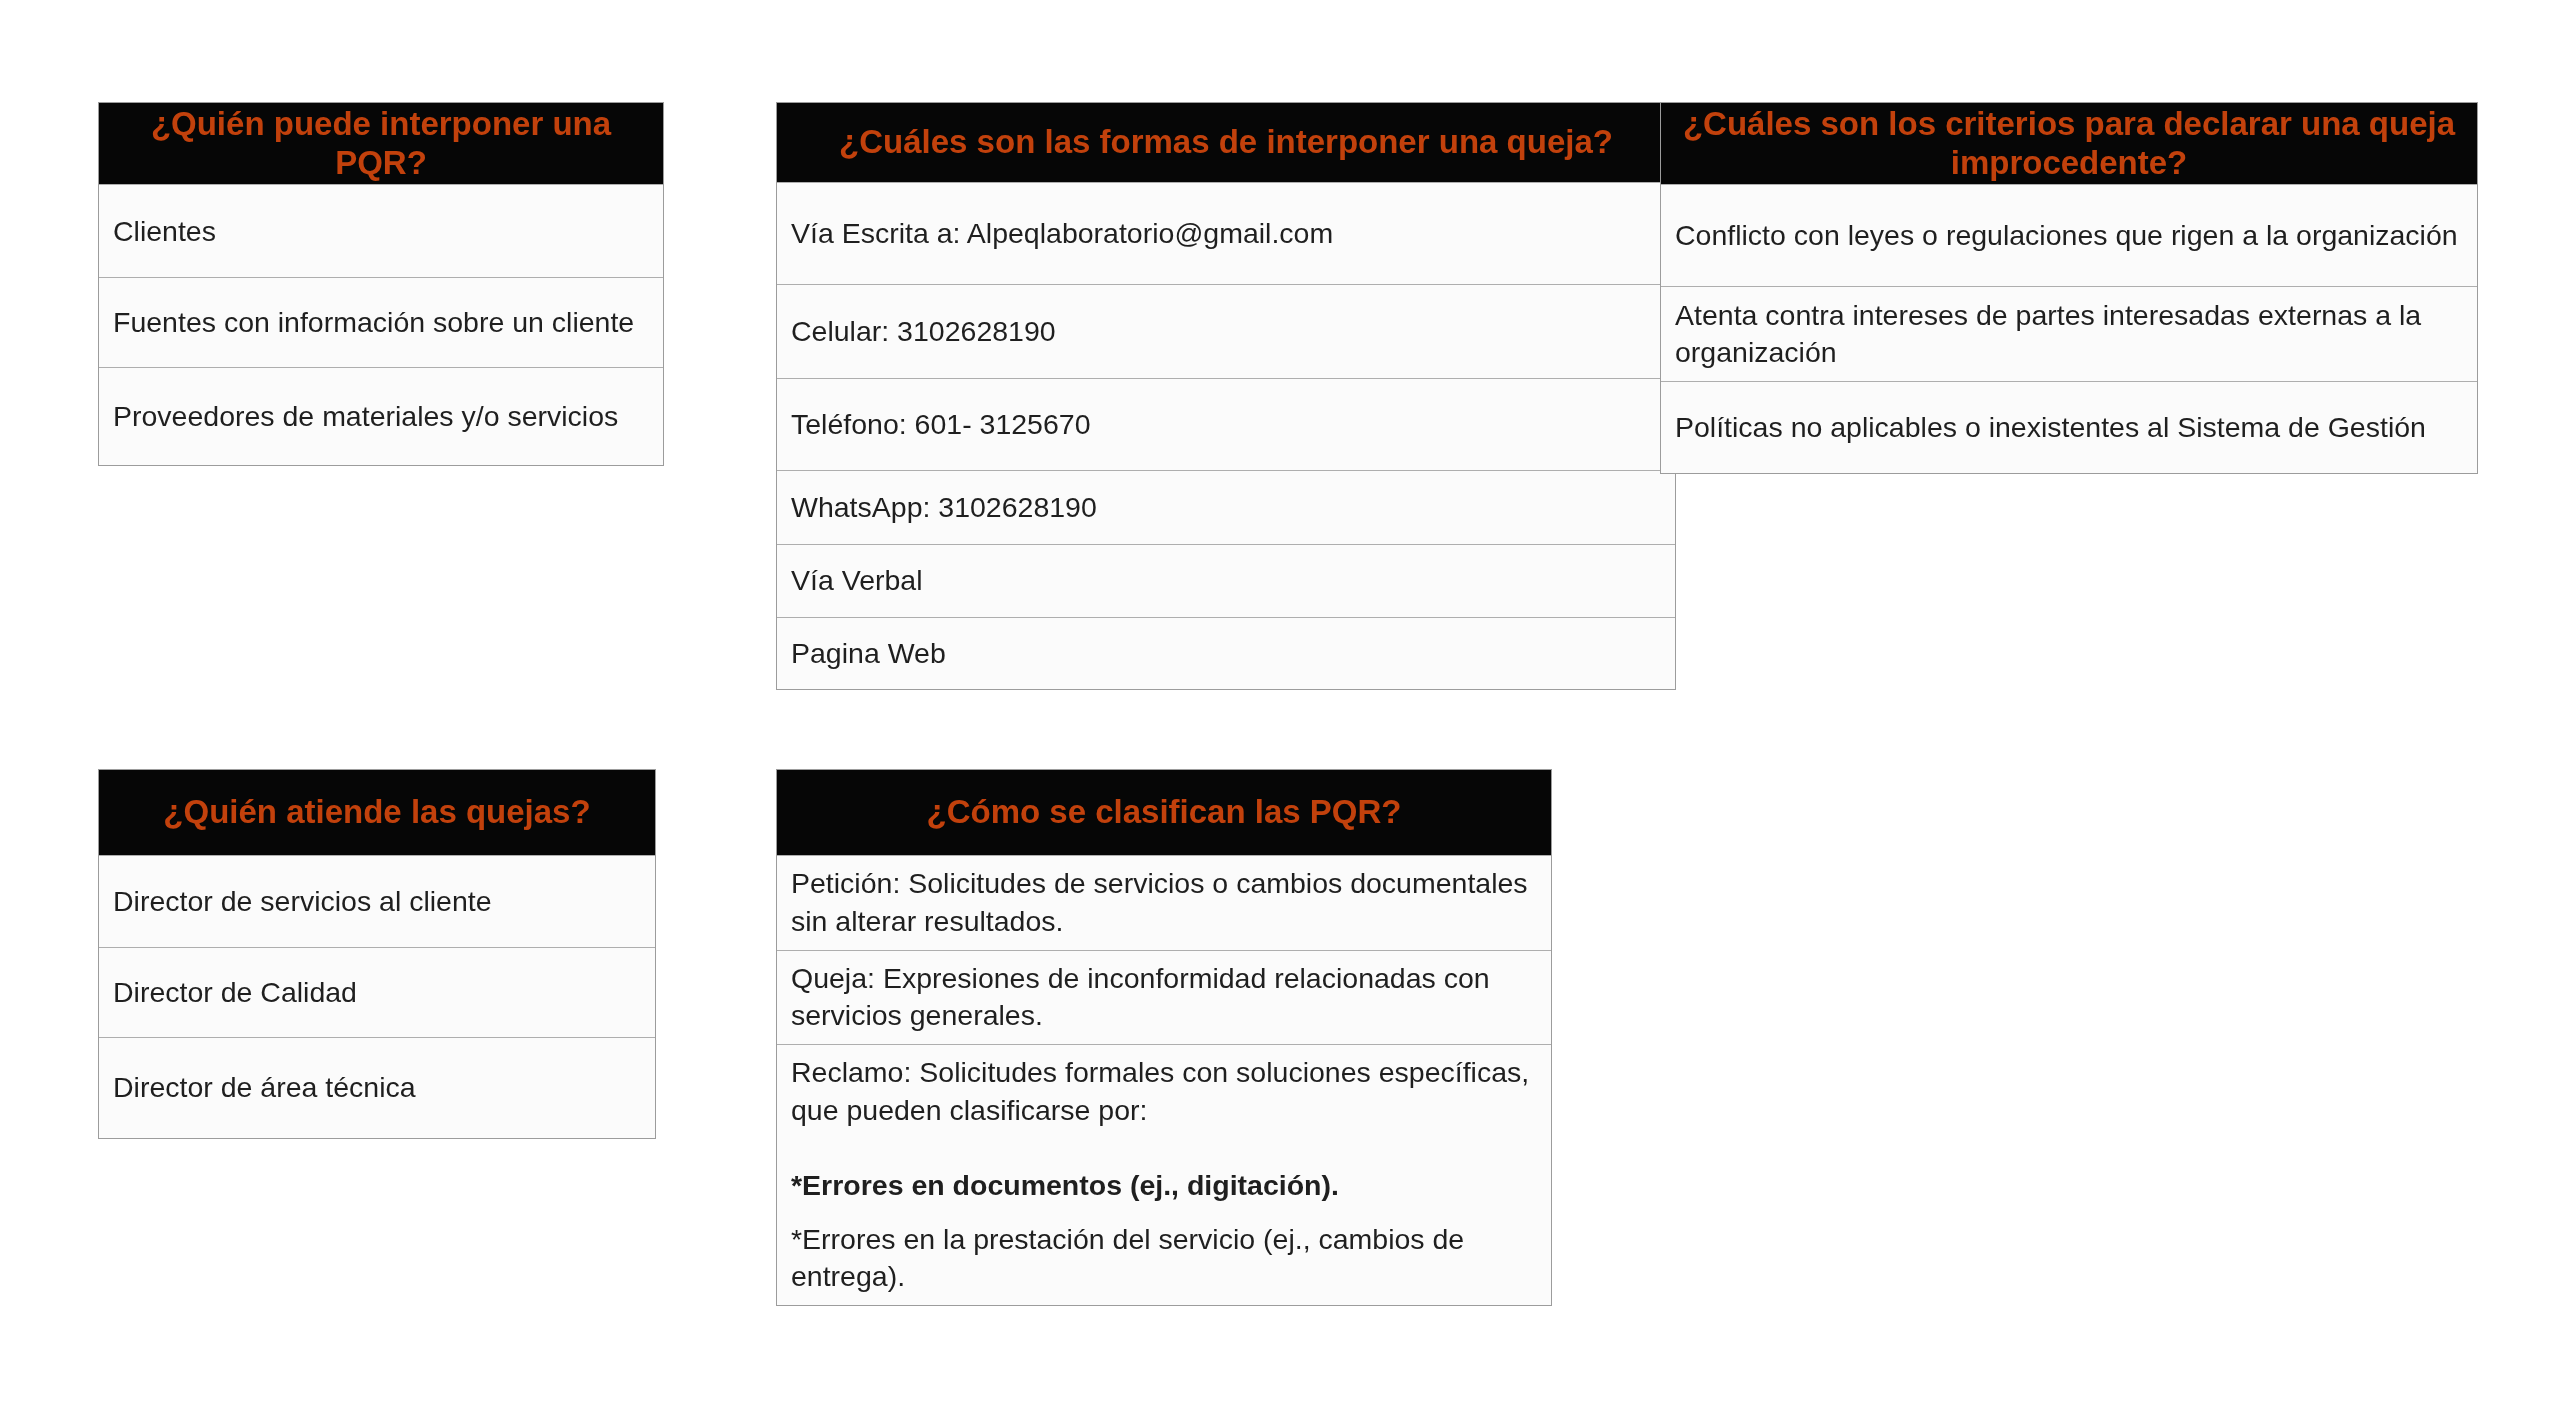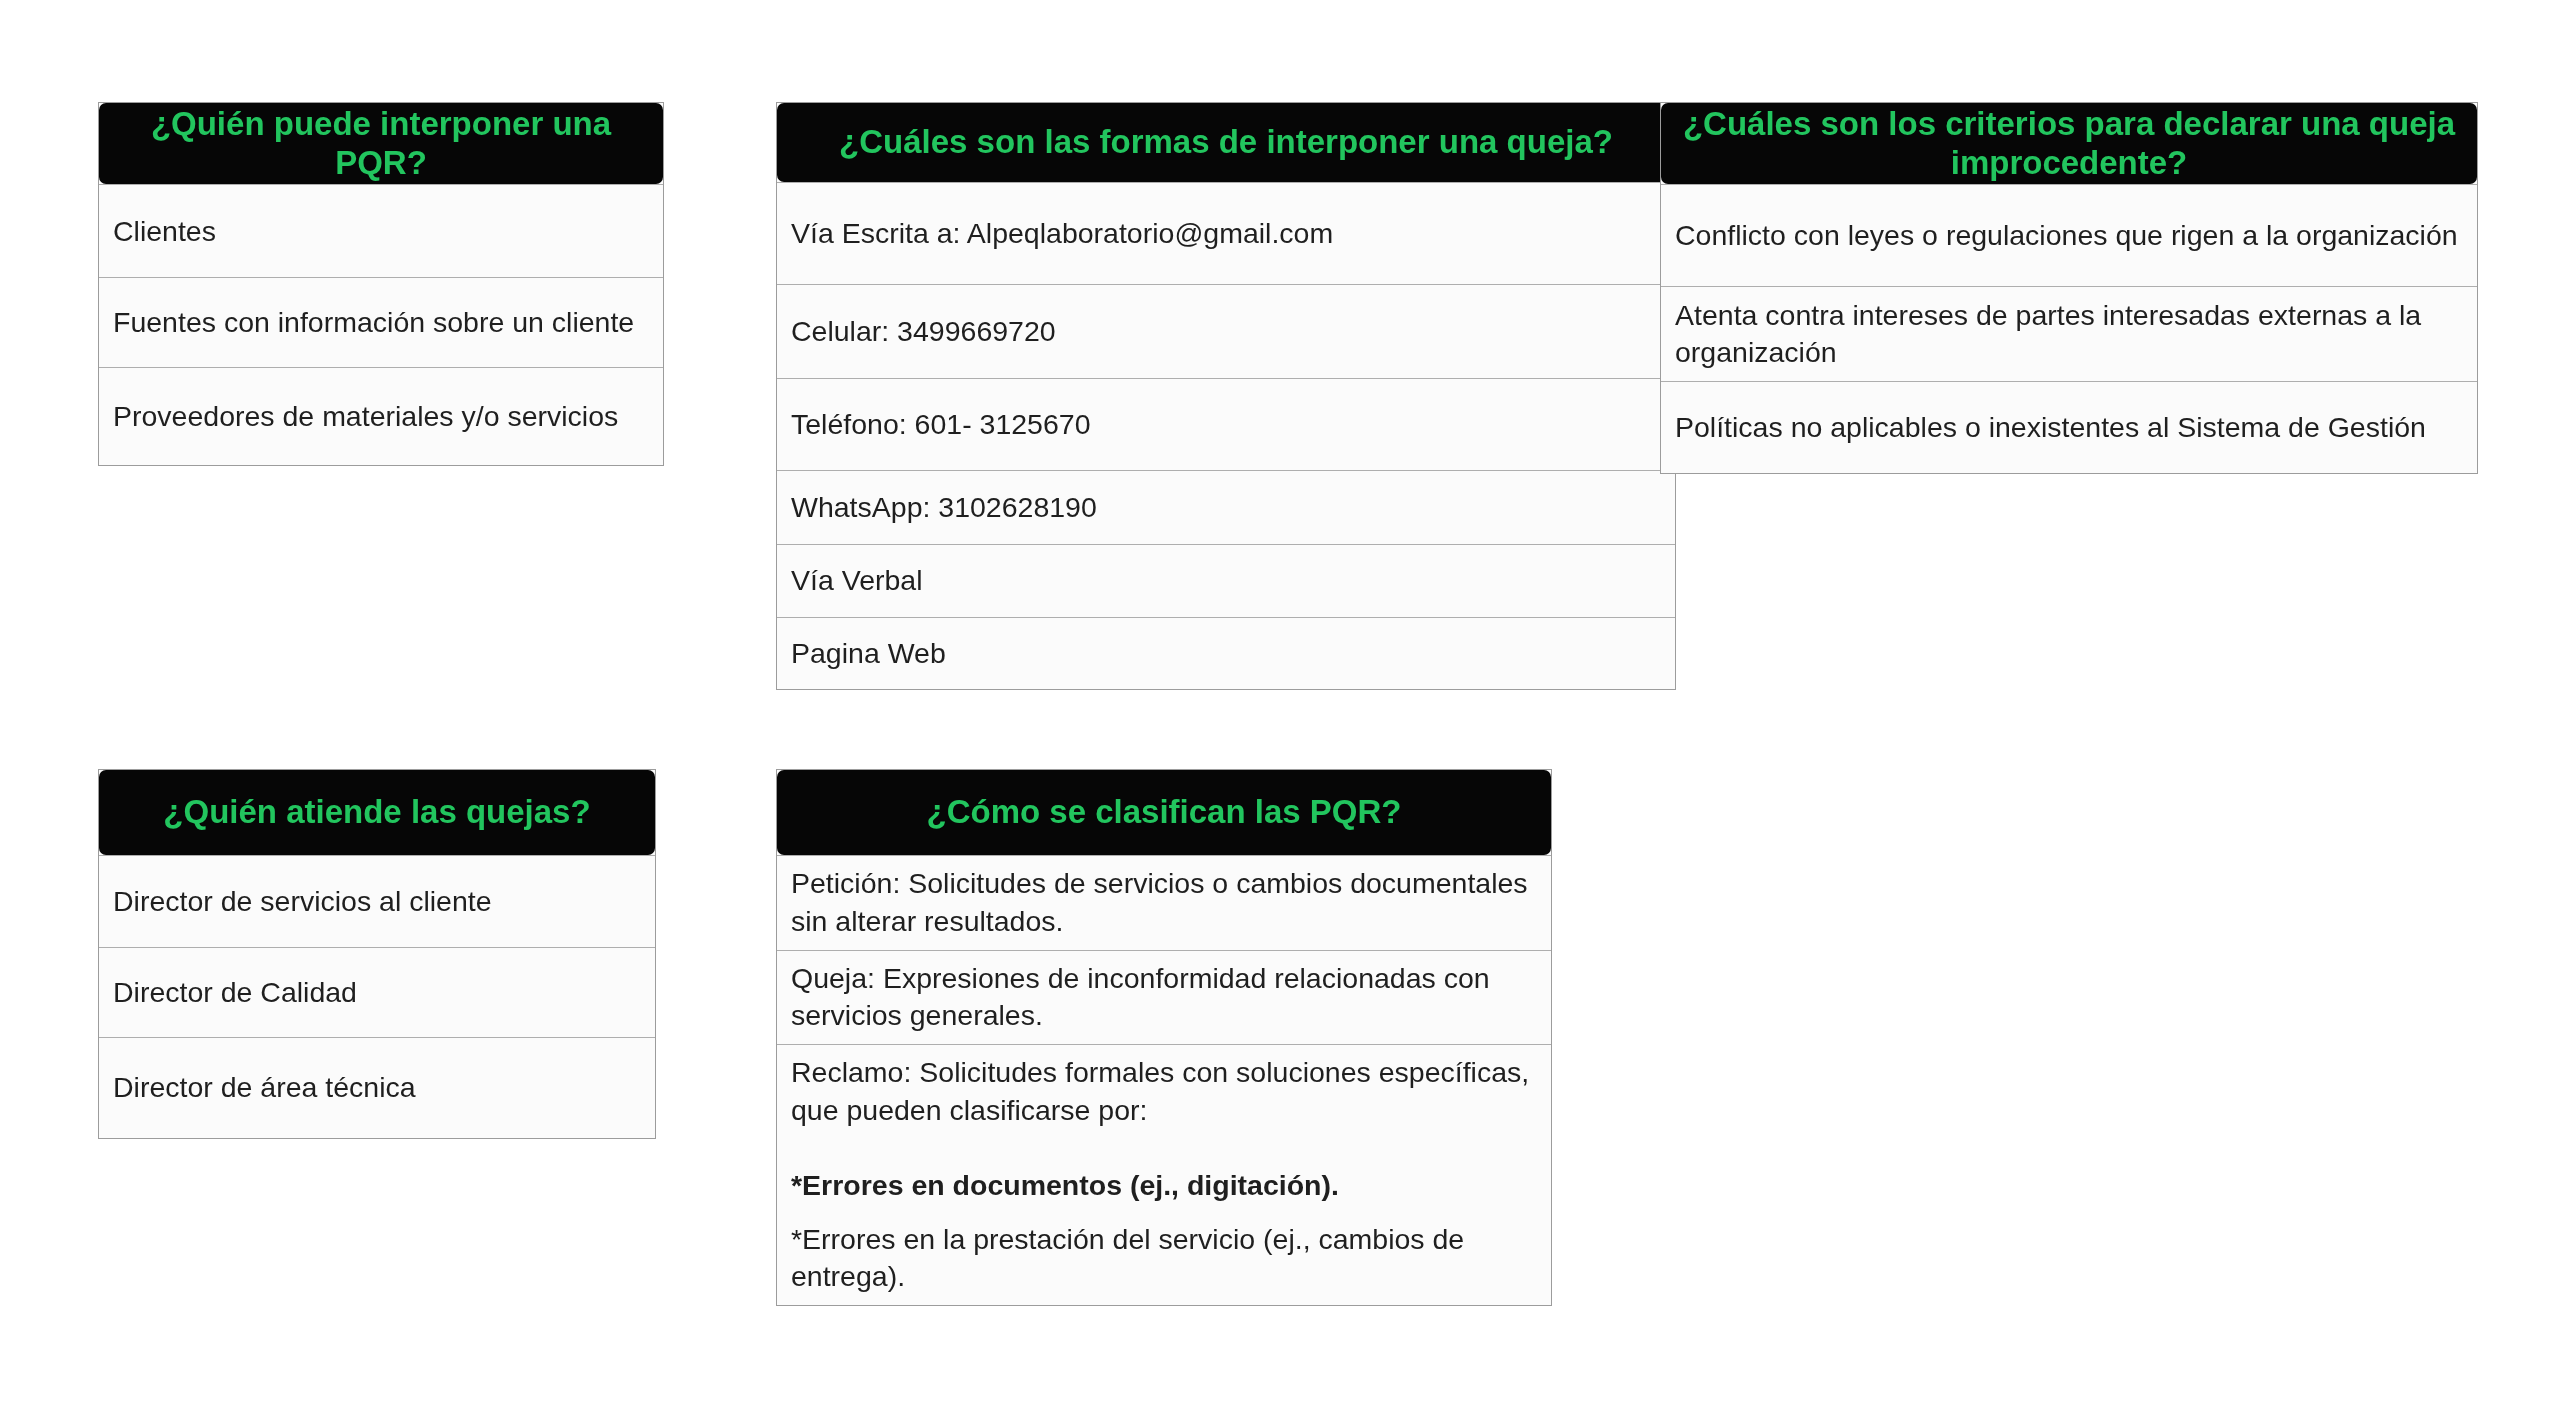--- a/index.html
+++ b/index.html
@@ -19,31 +19,30 @@
     inset: 0;
   }
   .tbl {
     position: absolute;
     background: #fbfbfb;
     border: 1.8px solid #9c9c9c;
     box-sizing: border-box;
   }
   .tbl-header {
     background: #060606;
-    color: #22c55e;
+    color: #c2410c;
     font-weight: 700;
     font-size: 33px;
     line-height: 1.18;
     text-align: center;
     display: flex;
     align-items: center;
     justify-content: center;
     padding: 1.8px 13px;
     box-sizing: border-box;
-    border-radius: 7px;
   }
   .rows { display: block; }
   .row {
     border-top: 1.8px solid #aeaeae;
     display: flex;
     flex-direction: column;
     justify-content: center;
     padding: 9.2px 13px 9.2px 14px;
     font-size: 28.5px;
     line-height: 1.32;
@@ -106,21 +105,21 @@
           </div>
         </div>
       </section>
       <section class="tbl tbl-2">
         <header class="tbl-header">¿Cuáles son las formas de interponer una queja?</header>
         <div class="rows">
           <div class="row">
             <p>Vía Escrita a: Alpeqlaboratorio@gmail.com</p>
           </div>
           <div class="row">
-            <p>Celular: 3499669720</p>
+            <p>Celular: 3102628190</p>
           </div>
           <div class="row">
             <p>Teléfono: 601- 3125670</p>
           </div>
           <div class="row">
             <p>WhatsApp: 3102628190</p>
           </div>
           <div class="row">
             <p>Vía Verbal</p>
           </div>

